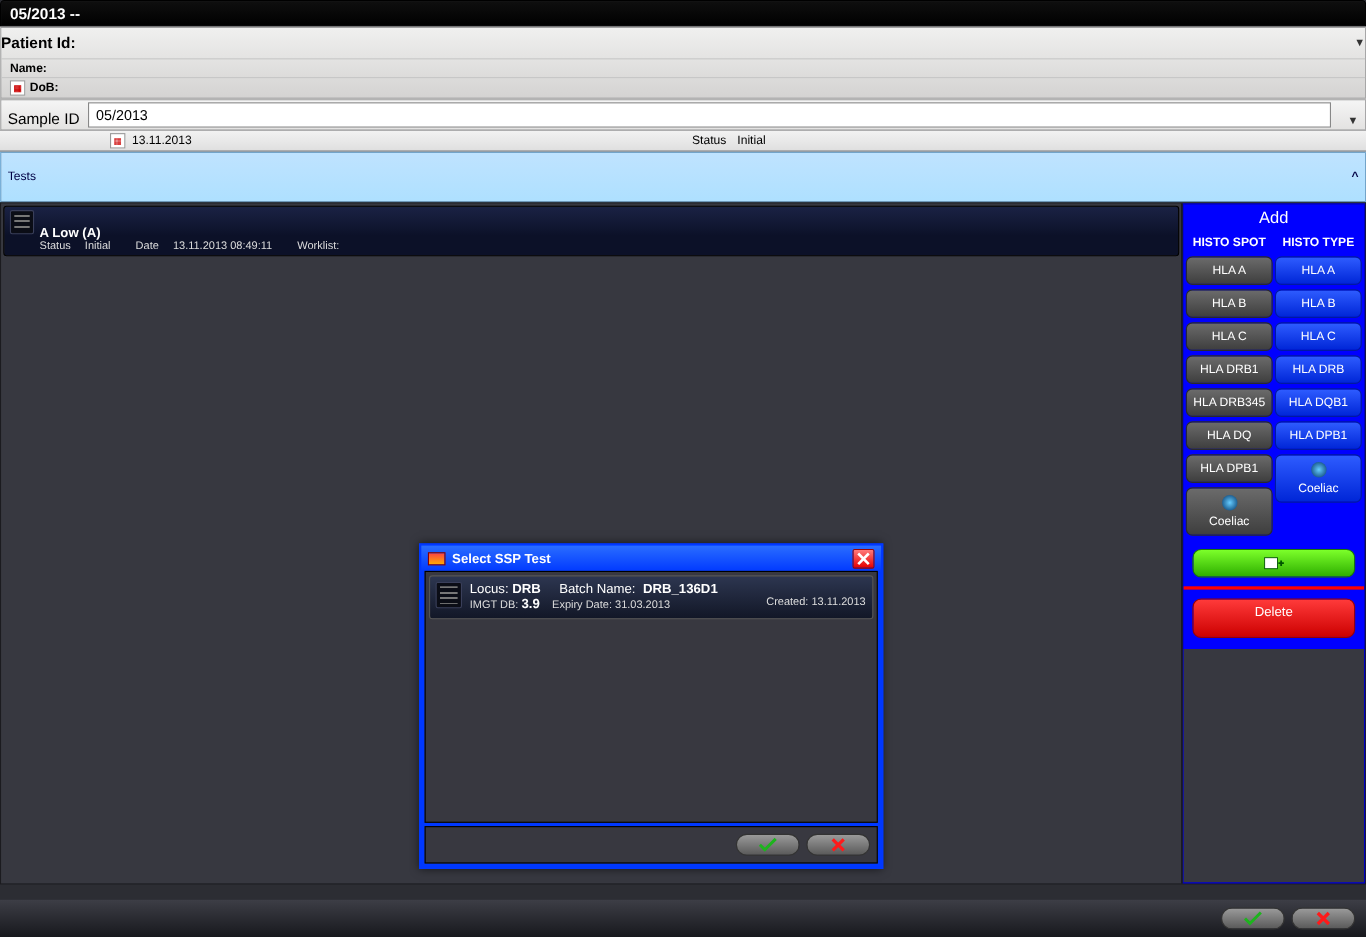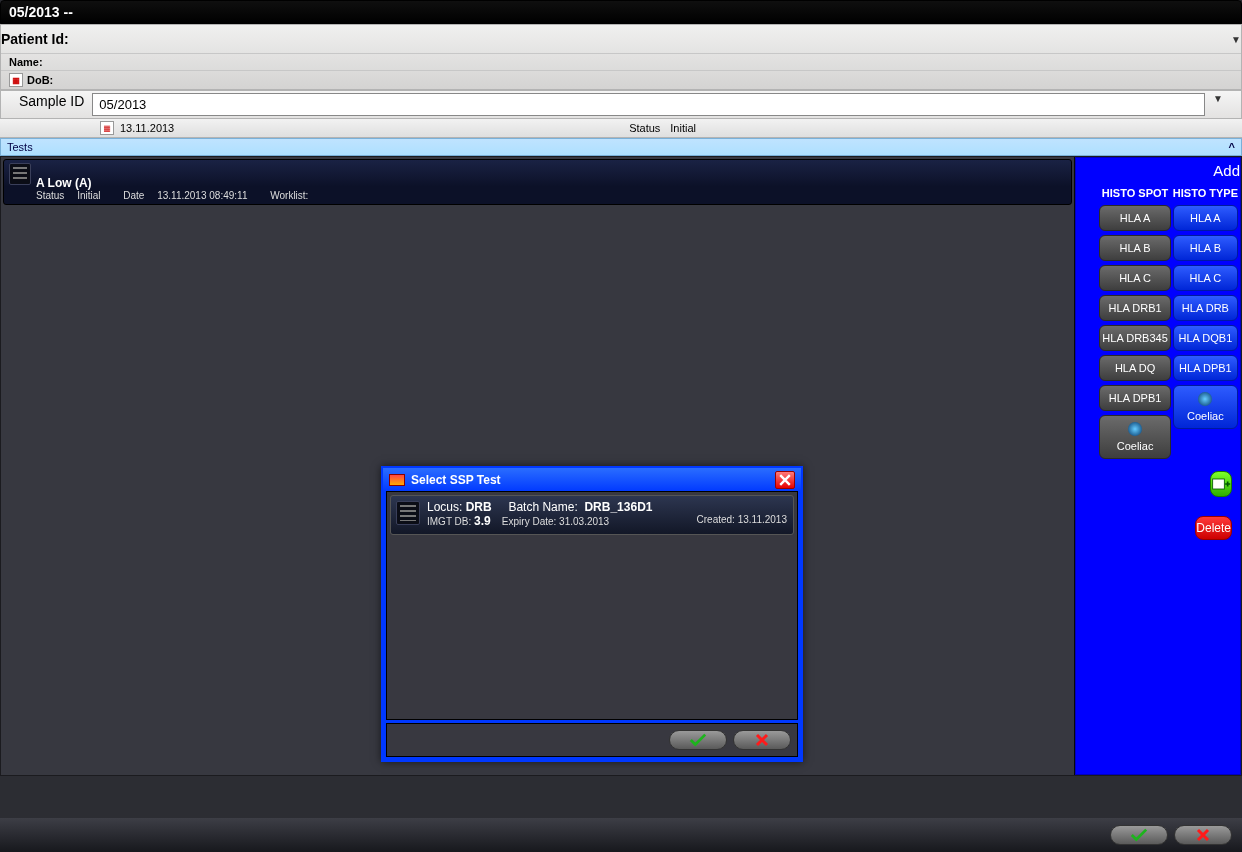--- a/index.html
+++ b/index.html
@@ -8,52 +8,52 @@
   
   .title-bar{background:linear-gradient(#0f0f0f,#000);color:#fff;font-size:14px;font-weight:bold;padding:3px 8px;border:1px solid #000;border-radius:4px 4px 0 0;}
   
   .patient-hdr{background:linear-gradient(#f0f0ef,#d4d3d2);border:1px solid #b3b3b3;}
   .patient-id-row{display:flex;align-items:center;padding:6px 0;font-weight:bold;font-size:14px;}
   .name-row{display:flex;align-items:center;padding:2px 8px;border-top:1px solid #c7c7c7;border-bottom:1px solid #c7c7c7;font-weight:bold;font-size:11px;}
   .dob-row{display:flex;align-items:center;padding:2px 8px;font-weight:bold;font-size:11px;gap:4px;}
   .mini-icon{width:14px;height:14px;border:1px solid #999;background:#fff;display:inline-flex;align-items:center;justify-content:center;font-size:8px;color:#c00;}
   .drop-caret{margin-left:auto;font-size:10px;color:#333;cursor:pointer;}
   
-  .sample-row{background:linear-gradient(#f5f5f5,#e3e2e1);border:1px solid #b3b3b3;display:flex;align-items:flex-start;padding:2px 18px;gap:8px;}
+  .sample-row{background:linear-gradient(#f5f5f5,#e3e2e1);border:1px solid #b3b3b3;display:flex;align-items:flex-end;padding:2px 6px;gap:8px;}
   .sample-label{font-size:14px;font-weight:normal;white-space:nowrap;}
   .sample-input{flex:1;border:1px solid #888;background:#fff;font-size:13px;padding:3px 6px;max-width:1130px;}
   .sample-sub{background:linear-gradient(#f2f2f2,#dfdfdf);display:flex;align-items:center;font-size:11px;padding:2px 6px 2px 100px;border-bottom:1px solid #b3b3b3;gap:6px;}
   .status-cell{margin-left:auto;margin-right:540px;display:flex;gap:10px;}
   
-  .tests-hdr{background:linear-gradient(#bfe3ff,#aee0ff);border:1px solid #7ab0d8;color:#004;font-size:11px;padding:2px 6px;display:flex;align-items:center;}
+  .tests-hdr{background:linear-gradient(#bfe3ff,#aee0ff);border:1px solid #7ab0d8;color:#004;font-size:11px;padding:16px 6px;display:flex;align-items:center;}
   .tests-hdr .collapse{margin-left:auto;font-weight:bold;cursor:pointer;}
   
   .tests-area{display:flex;height:620px;border:1px solid #1b1b1f;}
   .tests-left{flex:1;background:#373840;position:relative;border-right:1px solid #0a0a0a;}
   .test-item{display:flex;flex-direction:column;background:linear-gradient(#1a2244,#0c1128 60%,#0c1128);color:#fff;border:1px solid #000;border-radius:3px;margin:2px;padding:16px 6px 3px 32px;position:relative;}
   .test-item .row1{font-weight:bold;font-size:12px;}
   .test-item .row2{font-size:10px;color:#ddd;}
   .test-item .row2 span{margin-right:10px;}
   .test-icon{position:absolute;left:5px;top:3px;width:22px;height:22px;background:#0b0d16;border:1px solid #3a3f5a;border-radius:2px;}
   .test-icon:before{content:"";position:absolute;inset:3px;background:repeating-linear-gradient(to bottom,#777 0 2px,transparent 2px 5px);}
   
-  .add-panel{width:166px;background:#0000ff;display:flex;flex-direction:column;border:1px solid #0000c0;align-items:flex-end;}
+  .add-panel{width:166px;background:#0000ff;display:flex;flex-direction:column;border:1px solid #0000c0;}
   .add-title{color:#fff;text-align:center;font-size:15px;padding:4px 0 6px 0;}
   .add-cols{display:flex;gap:2px;padding:0 2px;}
   .add-col{flex:1;display:flex;flex-direction:column;gap:4px;}
   .col-hdr{color:#fff;text-align:center;font-size:11px;font-weight:bold;padding:2px 0;}
   .pill{border-radius:6px;color:#fff;text-align:center;font-size:11px;padding:6px 2px;cursor:pointer;user-select:none;white-space:nowrap;}
   .pill.grey{background:linear-gradient(#6b6b6b,#3e3e3e);border:1px solid #2a2a2a;}
   .pill.blue{background:linear-gradient(#2e5cff,#0026d7);border:1px solid #001aa0;}
   .pill.coeliac{display:flex;align-items:center;justify-content:center;gap:4px;flex-direction:column;}
   .mini-circ{width:14px;height:14px;border-radius:50%;background:radial-gradient(#6cf,#036);display:inline-block;}
   .add-action{margin:12px 8px 4px 8px;height:26px;border-radius:8px;background:linear-gradient(#7cff2a,#2eae00);border:1px solid #1a7a00;cursor:pointer;display:flex;align-items:center;justify-content:center;}
   .add-action svg{width:20px;height:16px;}
   .red-divider{height:3px;background:#ff0000;margin:4px 0;}
-  .delete-btn{margin:4px 8px;height:24px;border-radius:8px;background:linear-gradient(#ff3a3a,#cc0000);border:1px solid #900;color:#fff;text-align:center;font-size:12px;line-height:22px;cursor:pointer;}
+  .delete-btn{margin:4px 8px;height:36px;border-radius:8px;background:linear-gradient(#ff3a3a,#cc0000);border:1px solid #900;color:#fff;text-align:center;font-size:12px;line-height:22px;cursor:pointer;}
   .add-panel .filler{flex:1;background:#373840;margin-top:6px;}
   
   .modal{position:absolute;left:380px;top:309px;width:422px;height:296px;border:2px solid #0038ff;background:#0038ff;box-shadow:0 0 8px rgba(0,0,0,.6);}
   .modal-title{background:linear-gradient(#2a6dff,#0038ff);color:#fff;font-weight:bold;font-size:12px;padding:3px 6px;display:flex;align-items:center;gap:6px;}
   .modal-title .tico{width:16px;height:12px;background:linear-gradient(#f44,#fa0);border:1px solid #800;}
   .modal-title .close{margin-left:auto;width:20px;height:18px;background:linear-gradient(#ff7a7a,#e60000);border:1px solid #900;border-radius:2px;display:flex;align-items:center;justify-content:center;cursor:pointer;}
   .modal-title .close svg{width:12px;height:12px;}
   .modal-body{position:absolute;top:23px;bottom:40px;left:3px;right:3px;background:#383840;border:1px solid #000;padding:3px;}
   .ssp-item{background:linear-gradient(#2d3650,#121727);border:1px solid #555;border-radius:3px;color:#fff;padding:4px 6px 6px 36px;position:relative;cursor:pointer;}
   .ssp-item .ico{position:absolute;left:5px;top:5px;width:24px;height:24px;background:#0b0d16;border:1px solid #3a3f5a;border-radius:2px;}

